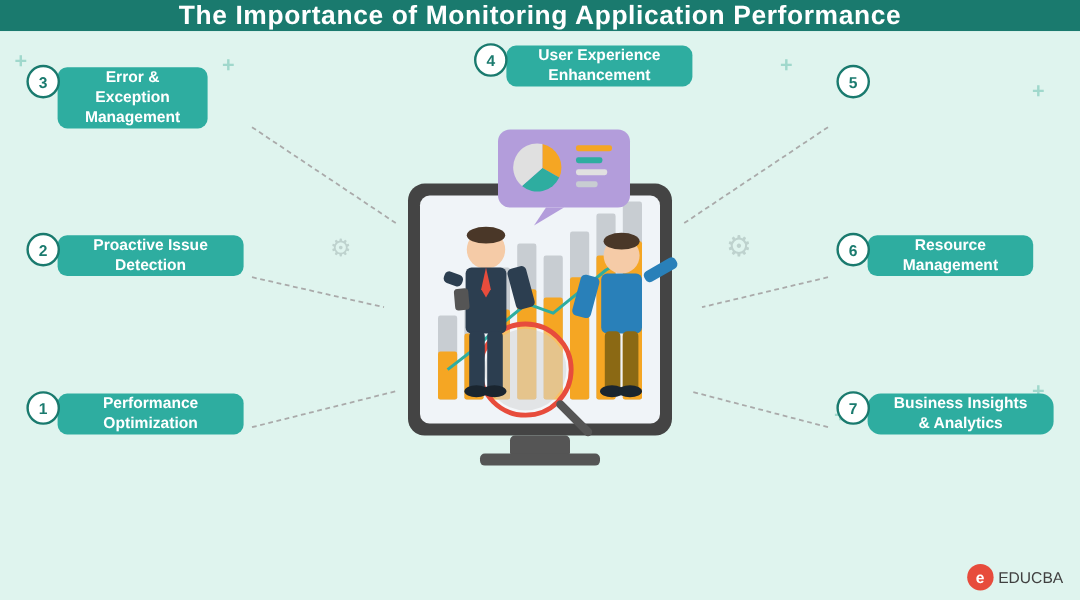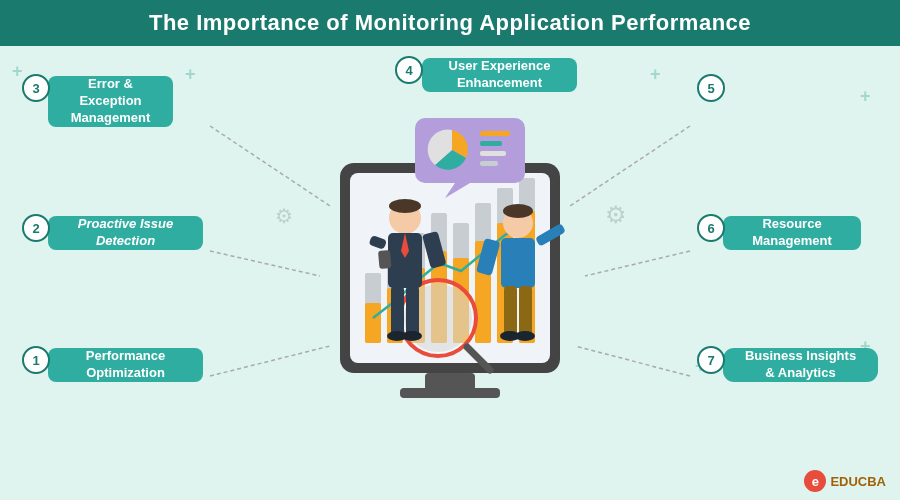--- a/index.html
+++ b/index.html
@@ -18,21 +18,21 @@
       display: flex;
       flex-direction: column;
       background: #e0f5f0;
     }
 
     
     .header {
       background: #1a7a6e;
       color: white;
       text-align: center;
-      padding: 10px 20px;
+      padding: 0 20px;
       font-size: 22px;
       font-weight: 900;
       letter-spacing: 0.5px;
       flex-shrink: 0;
     }
 
     
     .main {
       flex: 1;
       position: relative;
@@ -116,23 +116,23 @@
       border-radius: 50%;
       display: flex;
       align-items: center;
       justify-content: center;
       color: white;
       font-weight: 900;
       font-size: 13px;
     }
 
     .educba-text {
-      font-weight: 700;
+      font-weight: 400;
       font-size: 13px;
-      color: #a16207;
+      color: #404040;
       text-align: right;
     }
 
     
     .connector-svg {
       position: absolute;
       top: 0; left: 0;
       width: 100%; height: 100%;
       pointer-events: none;
     }
@@ -173,21 +173,21 @@
 
       <line x1="690" y1="330" x2="575" y2="300" stroke="#aaa" stroke-width="1.5" stroke-dasharray="4,3"></line>
     </svg>
 
     <div class="num-circle" style="left:22px;top:28px;">3</div>
     <div class="label-box" style="left:48px;top:30px;width:125px;">
       Error &amp;  Exception<br>Management
     </div>
 
     <div class="num-circle" style="left:22px;top:168px;">2</div>
-    <div class="label-box" style="left:48px;top:170px;width:155px;font-style:italic;">
+    <div class="label-box" style="left:48px;top:170px;width:155px;">
       Proactive Issue<br>Detection
     </div>
 
     <div class="num-circle" style="left:22px;top:300px;">1</div>
     <div class="label-box" style="left:48px;top:302px;width:155px;">
       Performance<br>Optimization
     </div>
 
     <div class="num-circle" style="left:395px;top:10px;">4</div>
     <div class="label-box" style="left:422px;top:12px;width:155px;">

